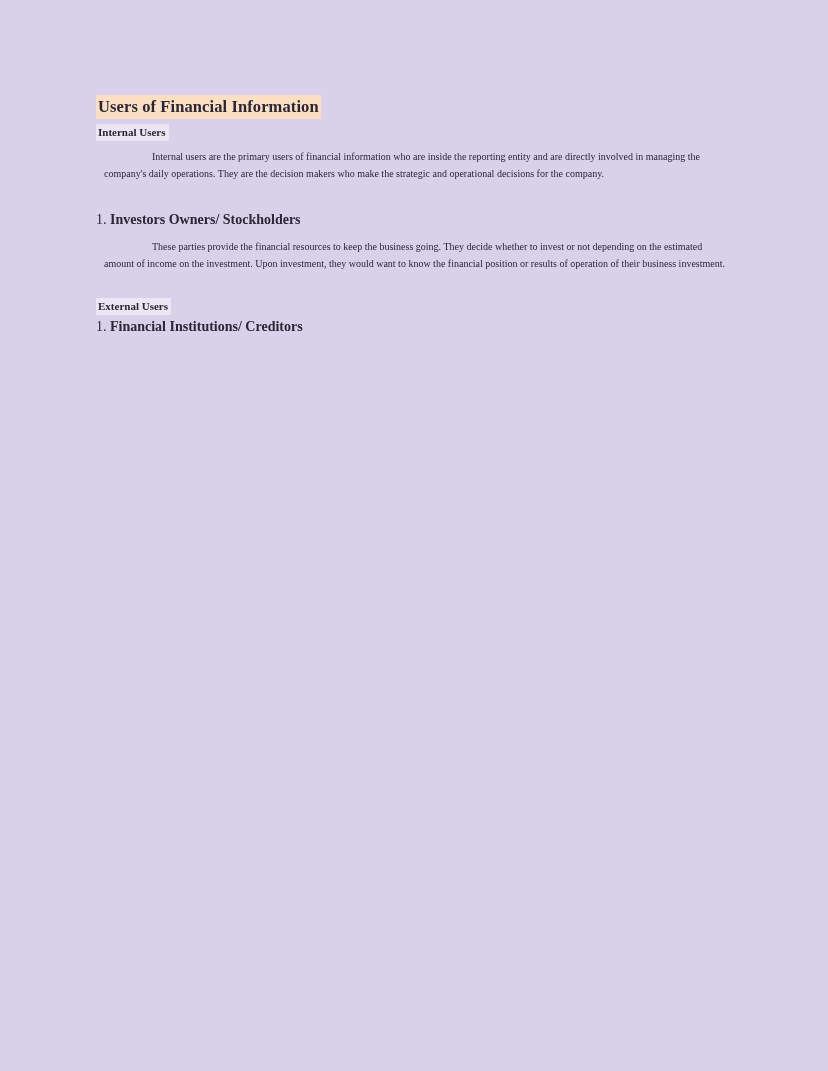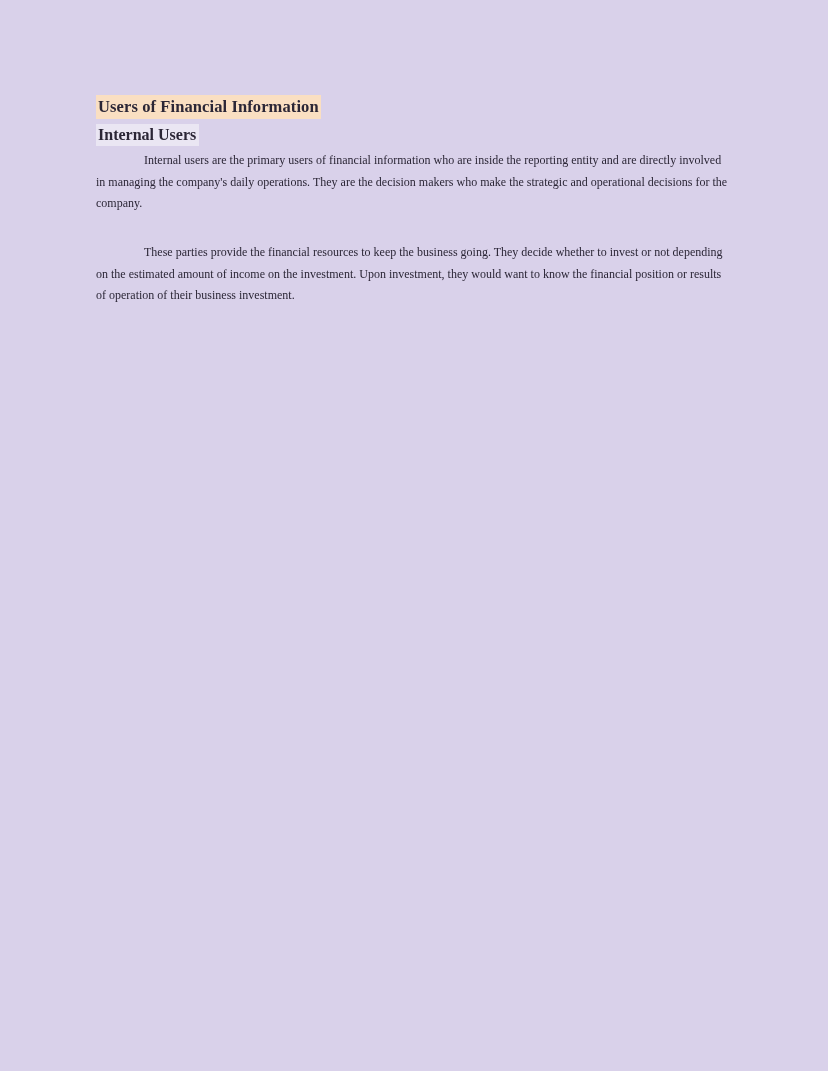--- a/index.html
+++ b/index.html
@@ -31,21 +31,21 @@
     letter-spacing: 0.1px;
   }
   .doc-title .hl {
     background: #fadfc2;
     padding: 2px 2px 3px 2px;
     box-decoration-break: clone;
     -webkit-box-decoration-break: clone;
   }
 
   .section-head {
-    font-size: 16px;
+    font-size: 11px;
     font-weight: bold;
     line-height: 1.3;
     margin: 0 0 4px 0;
   }
   .section-head .hl {
     background: #eae6f3;
     padding: 2px 3px 3px 2px;
     box-decoration-break: clone;
     -webkit-box-decoration-break: clone;
   }
@@ -54,23 +54,23 @@
     font-size: 14px;
     line-height: 1.3;
     margin: 0 0 2px 0;
     font-weight: normal;
   }
   .sub-head b {
     font-weight: bold;
   }
 
   p.body {
-    font-size: 12px;
+    font-size: 10px;
     line-height: 1.79;
-    margin: 0;
+    margin: 8px;
     text-indent: 48px;
     text-align: left;
     max-width: 638px;
   }
 
   .block {
     margin-bottom: 26px;
   }
   .intro-block {
     margin-bottom: 28px;
@@ -83,27 +83,30 @@
 
   <h1 class="doc-title"><span class="hl">Users of Financial Information</span></h1>
 
   <h2 class="section-head"><span class="hl">Internal Users</span></h2>
 
   <div class="intro-block">
     <p class="body">Internal users are the primary users of financial information who are inside the reporting entity and are directly involved in managing the company's daily operations. They are the decision makers who make the strategic and operational decisions for the company.</p>
   </div>
 
   <div class="block">
+    <h3 class="sub-head"><span>1.</span>&nbsp;<b>Investors Owners/ Stockholders</b></h3>
     <p class="body">These parties provide the financial resources to keep the business going. They decide whether to invest or not depending on the estimated amount of income on the investment. Upon investment, they would want to know the financial position or results of operation of their business investment.</p>
   </div>
 
   <div class="block">
   </div>
 
   <div class="block">
   </div>
 
+  <h2 class="section-head"><span class="hl">External Users</span></h2>
 
 
   <div class="block">
+    <h3 class="sub-head"><span>1.</span>&nbsp;<b>Financial Institutions/ Creditors</b></h3>
   </div>
 
 </div>
 
 </body></html>

